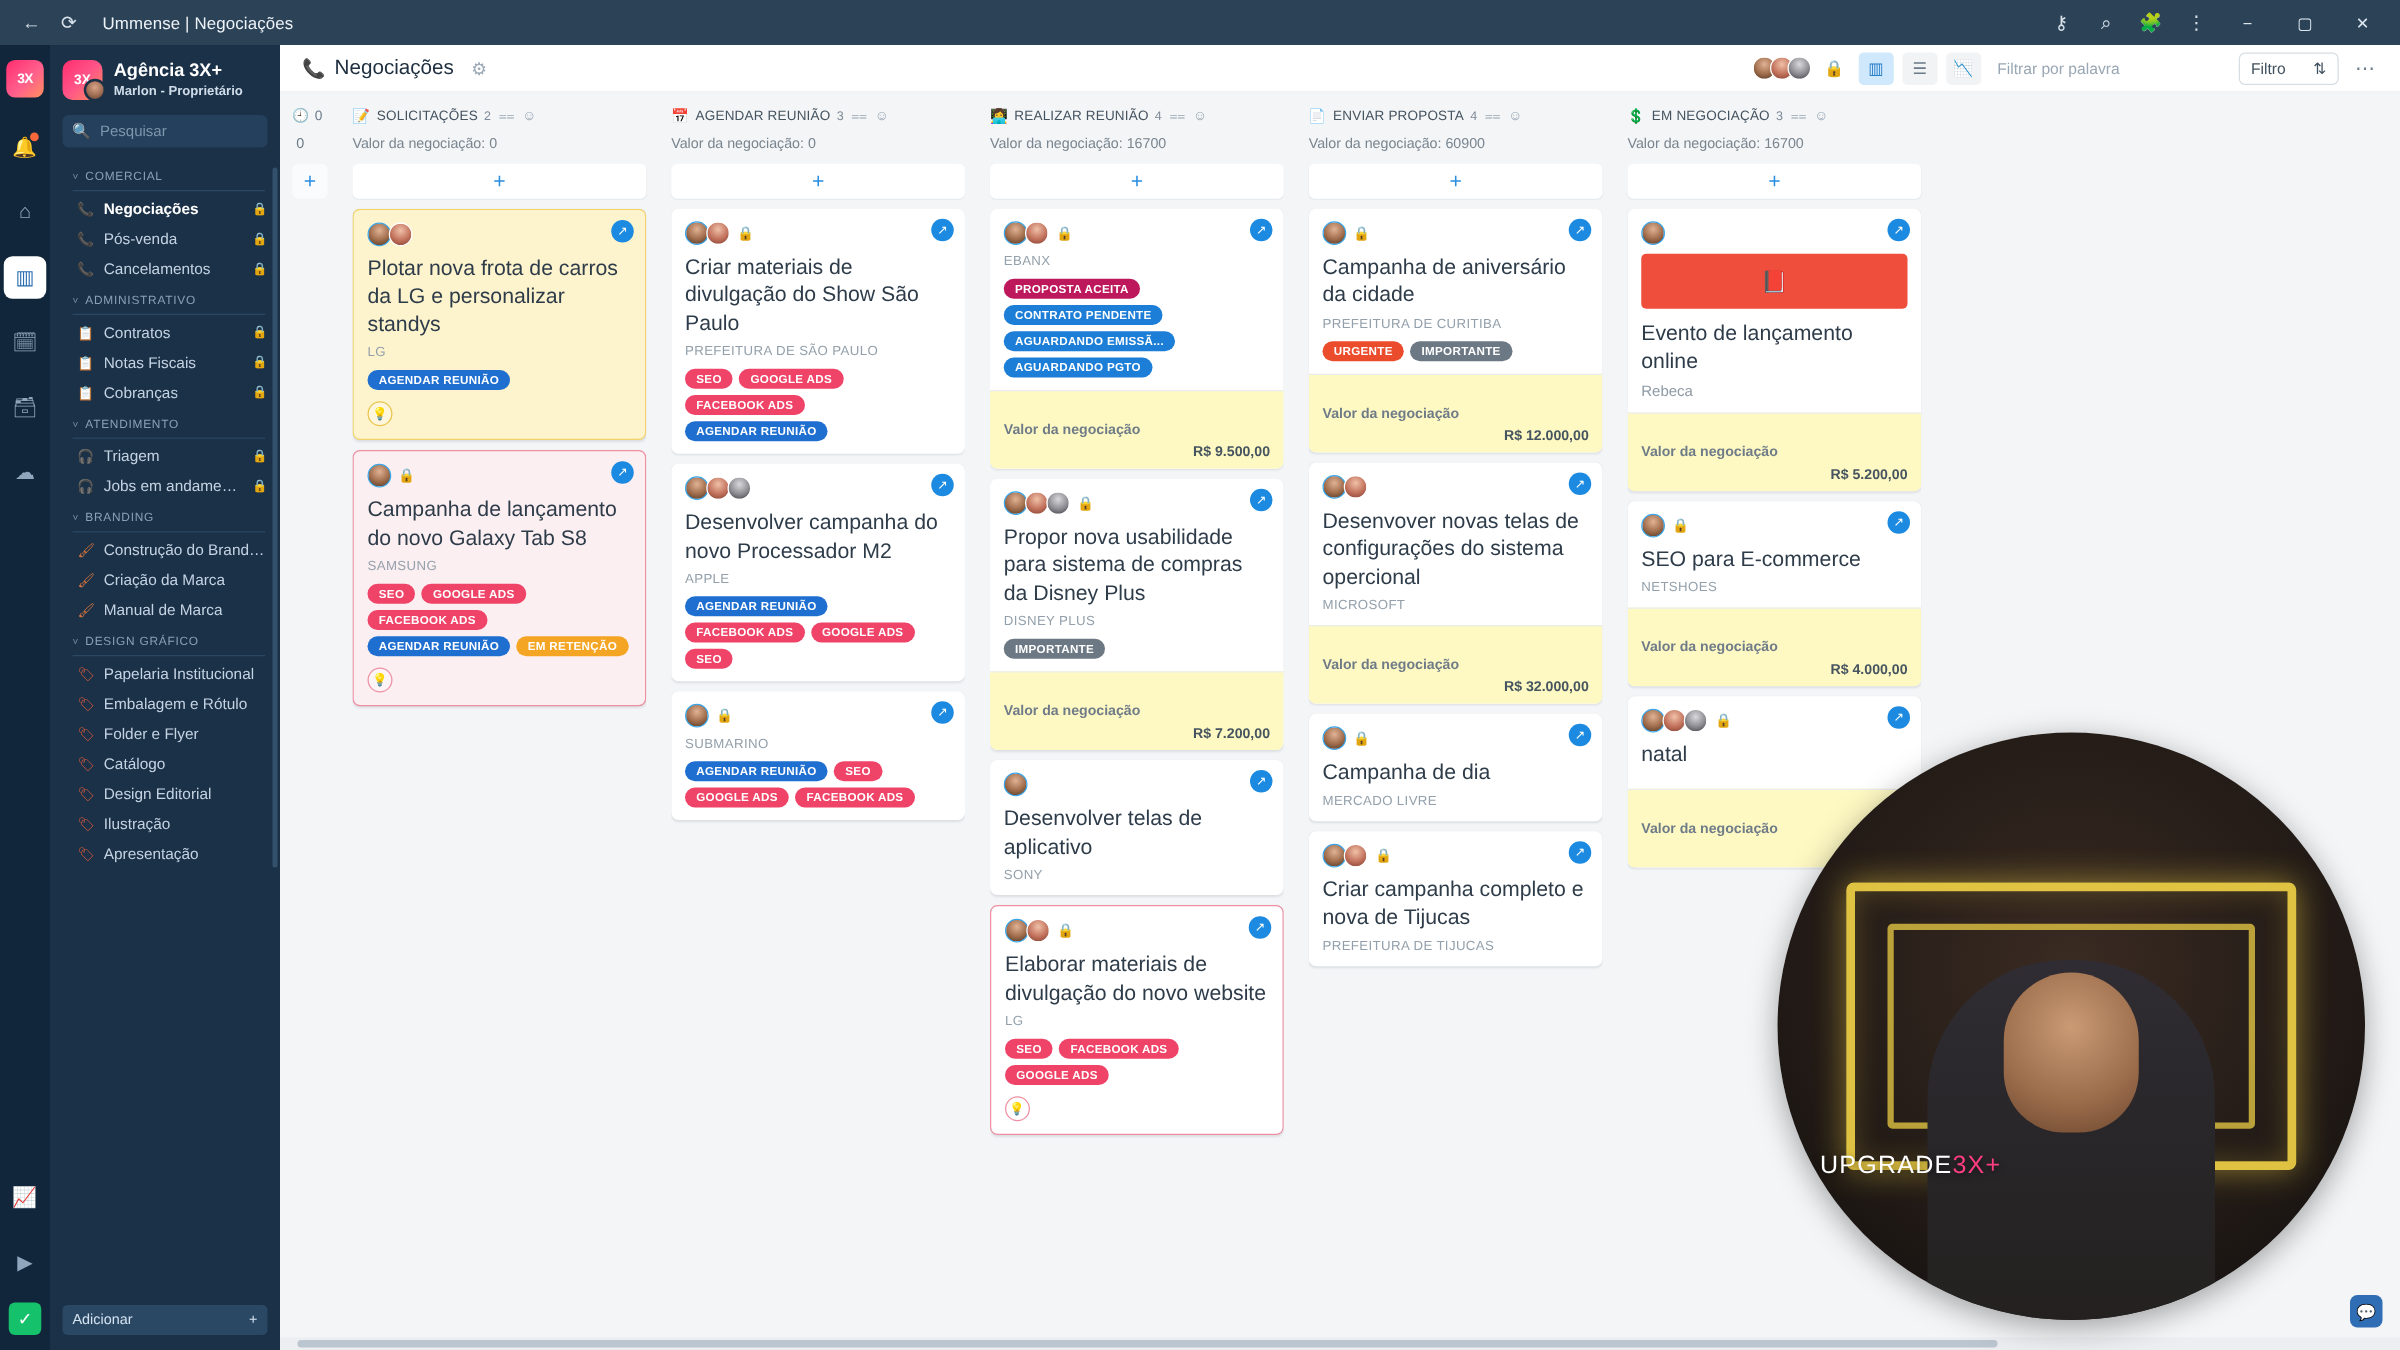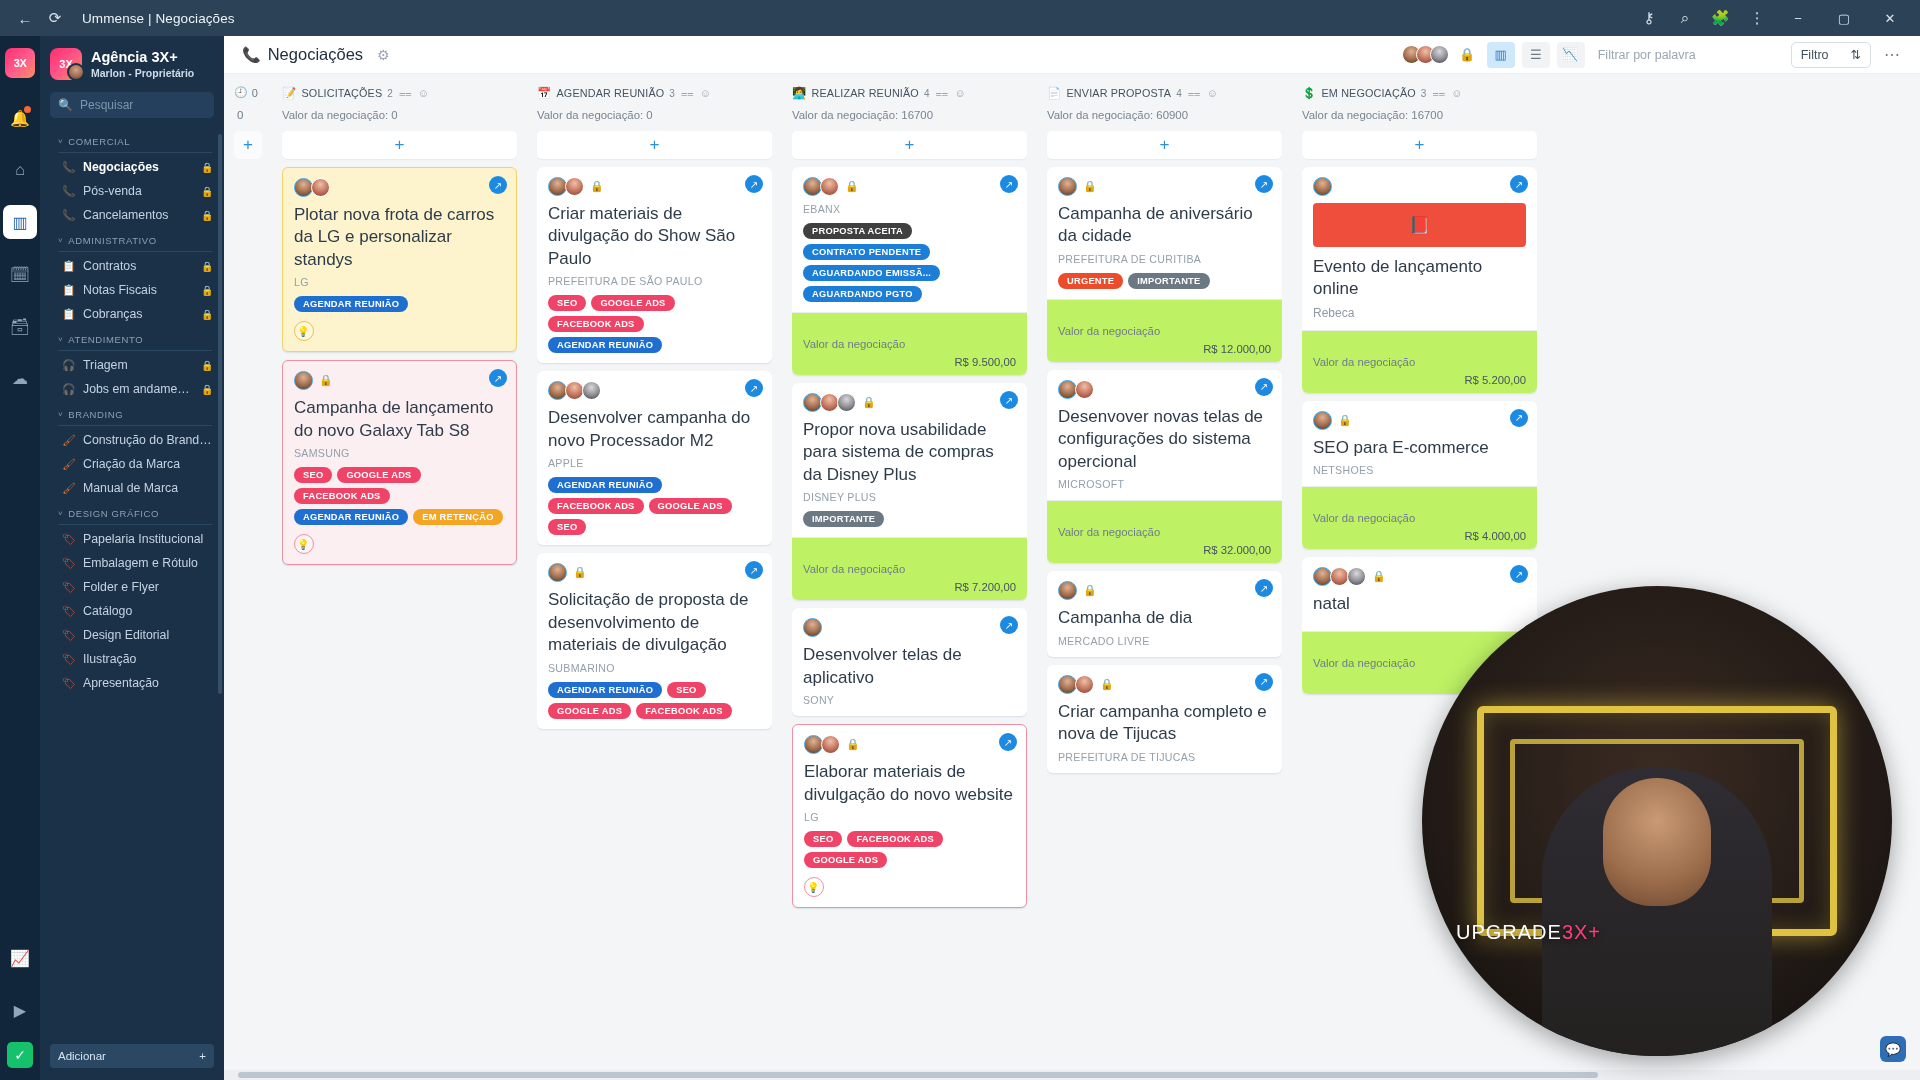--- a/index.html
+++ b/index.html
@@ -195,35 +195,35 @@
   .card-title { font-size: 17px; color: #2e3c4a; line-height: 1.32; }
   .card-sub { font-size: 10.6px; color: #93a0ab; margin-top: 5px; letter-spacing: .3px; text-transform: uppercase; }
   .card-sub.nocaps { text-transform: none; font-size: 12px; color:#8e9aa5; letter-spacing: 0; }
   .tags { display: flex; flex-wrap: wrap; gap: 5px; margin-top: 8px; }
   .tag {
     border-radius: 11px; padding: 3px 9px; font-size: 9.3px; color: #fff; font-weight: bold;
     letter-spacing: .25px; white-space: nowrap;
   }
   .t-pink { background: #ef4368; }
   .t-blue { background: #1f6fd0; }
-  .t-green { background: #404040; }
+  .t-green { background: #be185d; }
   .t-orange { background: #f5a524; }
   .t-red { background: #ea4c2c; }
   .t-gray { background: #6c7884; }
   .t-teal { background: #1c7ed6; }
   .bulb {
     width: 20px; height: 20px; border-radius: 50%; border: 1.5px solid #e9c44a; margin-top: 9px;
     display: flex; align-items: center; justify-content: center; font-size: 10px; color: #e0a90f;
     background: rgba(255,255,255,.35);
   }
   .bulb.pinkb { border-color: #ef8fa3; color: #e0566f; }
   .card-foot {
-    background: #bef264; border-top: 1px solid #eaedf0; padding: 7px 11px;
+    background: #fef9c3; border-top: 1px solid #eaedf0; padding: 7px 11px;
     display: flex; align-items: center; justify-content: space-between;
-    font-size: 11.3px; color: #6f7c88;
+    font-size: 11.3px; color: #6f7c88; font-weight: bold;
   }
   .card-foot .val { color: #46545f; margin-top: 36px; }
   .pdf-banner {
     height: 44px; margin: 0 0 9px 0; background: #ef4e3c; border-radius: 4px;
     display: flex; align-items: center; justify-content: center; color: #fff; font-size: 17px;
   }
   .thumb { height: 96px; border-radius: 4px; margin-bottom: 8px; overflow:hidden; position:relative;
     background: linear-gradient(90deg,#7fd7ee 0%,#bfe7f4 38%,#f4cfe0 64%,#cf8ad8 100%); }
   .thumb .ti { position:absolute; inset:0; display:flex; align-items:center; justify-content:center;
     color:#fff; font-size:13px; font-weight:bold; text-shadow:0 1px 3px rgba(0,0,0,.35); letter-spacing:.5px;}
@@ -572,21 +572,20 @@
                     </div>
                   </div>
                 </div>
                 <div class="card">
                   <div class="card-body">
                     <div class="card-open">↗</div>
                     <div class="card-top">
                       <span class="c-ava ava a1"></span>
                       <span class="c-lock">🔒</span>
                     </div>
-                    <div class="card-title">Solicitação de proposta de desenvolvimento de materiais de divulgação</div>
                     <div class="card-sub">SUBMARINO</div>
                     <div class="tags">
                       <span class="tag t-blue">AGENDAR REUNIÃO</span>
                       <span class="tag t-pink">SEO</span>
                       <span class="tag t-pink">GOOGLE ADS</span>
                       <span class="tag t-pink">FACEBOOK ADS</span>
                     </div>
                   </div>
                 </div>
               </div>

